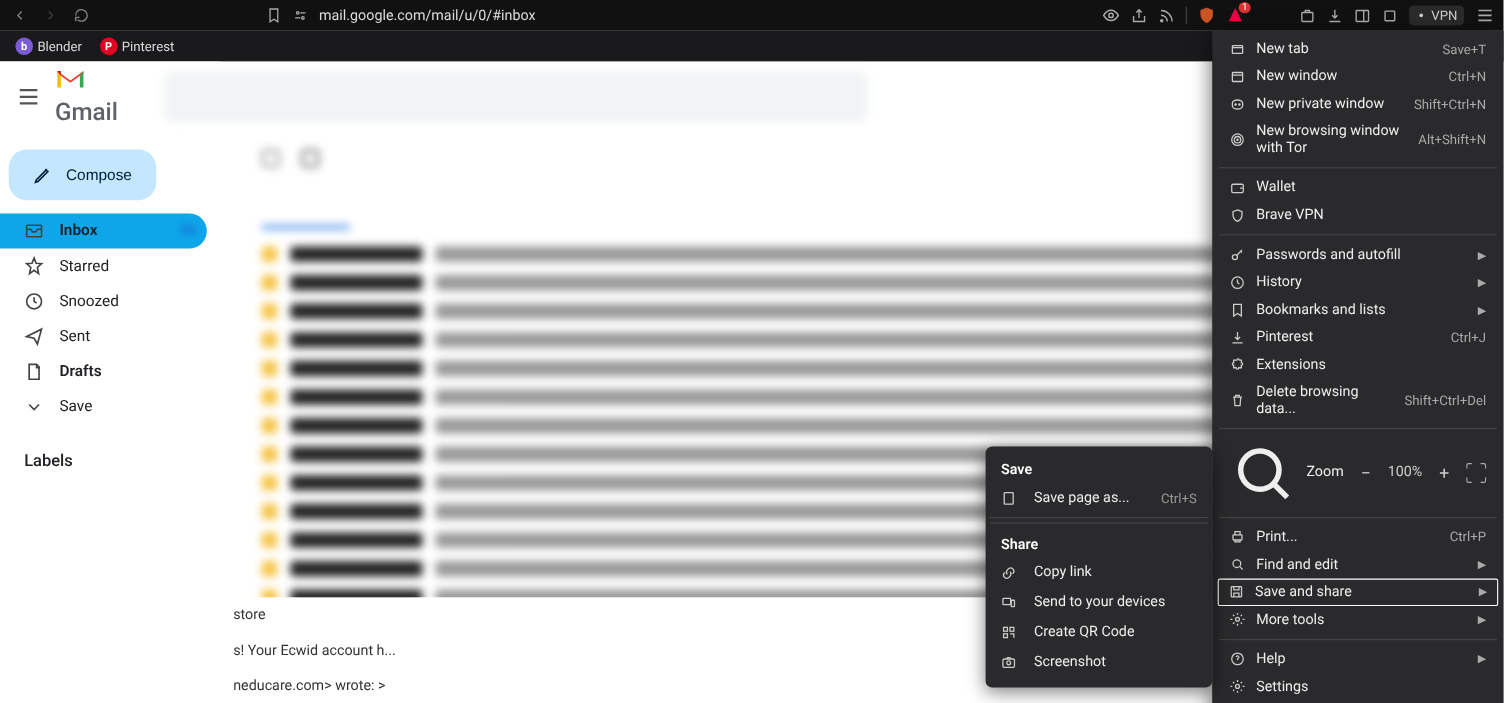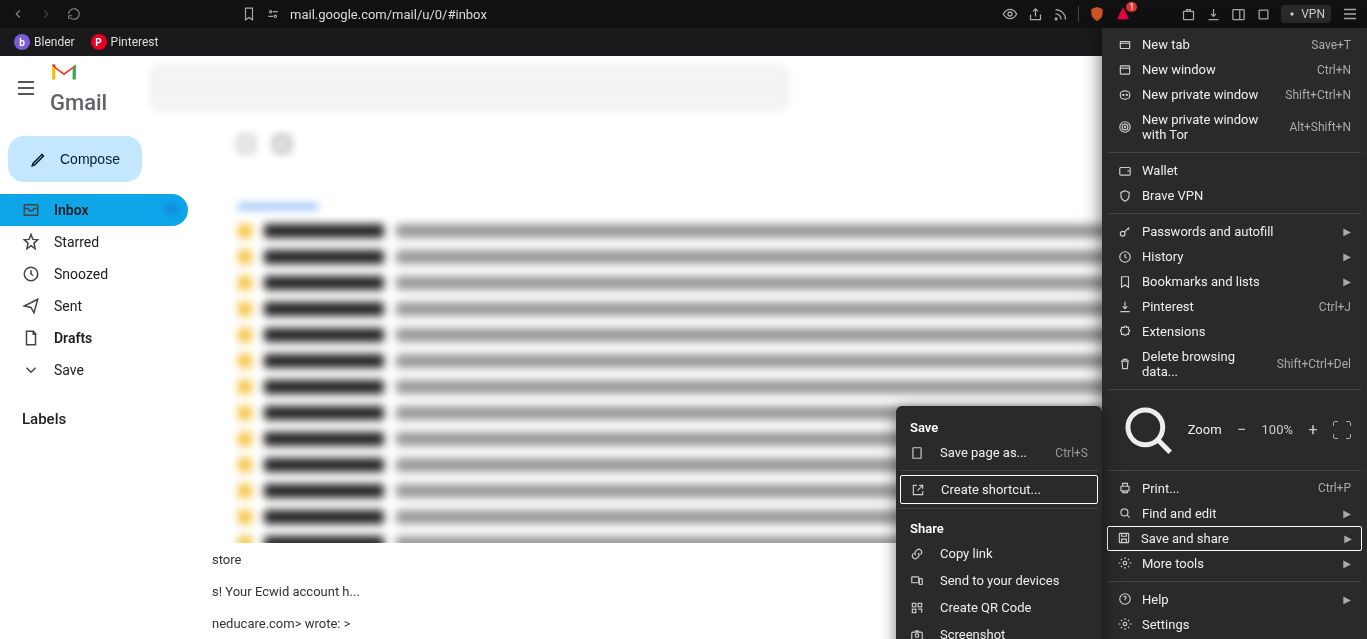--- a/index.html
+++ b/index.html
@@ -501,26 +501,20 @@
 <div class="submenu">
   <div class="submenu-title">Save</div>
   <div class="submenu-item">
     <svg viewBox="0 0 24 24" fill="none" stroke="currentColor" stroke-width="2">
         <rect x="5" y="3" width="14" height="18" rx="1"></rect>
       </svg>
     <span>Save page as...</span>
     <span class="sc">Ctrl+S</span>
   </div>
   <div class="submenu-divider"></div>
-  <div class="submenu-item highlight-box">
-    <svg viewBox="0 0 24 24" fill="none" stroke="currentColor" stroke-width="2">
-        <path d="M14 4h6v6M20 4l-9 9M10 4H4v16h16v-6"></path>
-      </svg>
-    <span>Create shortcut...</span>
-  </div>
   <div class="submenu-divider"></div>
   <div class="submenu-title">Share</div>
   <div class="submenu-item">
     <svg viewBox="0 0 24 24" fill="none" stroke="currentColor" stroke-width="2">
         <path d="M10 14a5 5 0 0 1 0-7l2-2a5 5 0 0 1 7 7l-1 1M14 10a5 5 0 0 1 0 7l-2 2a5 5 0 0 1-7-7l1-1"></path>
       </svg>
     <span>Copy link</span>
   </div>
   <div class="submenu-item">
     <svg viewBox="0 0 24 24" fill="none" stroke="currentColor" stroke-width="2">
@@ -573,21 +567,21 @@
       </svg>
       <span>New private window</span>
       <span class="sc">Shift+Ctrl+N</span>
     </div>
     <div class="mm-item ">
       <svg viewBox="0 0 24 24" fill="none" stroke="currentColor" stroke-width="2">
         <circle cx="12" cy="12" r="9"></circle>
         <circle cx="12" cy="12" r="5"></circle>
         <circle cx="12" cy="12" r="1" fill="currentColor"></circle>
       </svg>
-      <span>New private window with Tor</span>
+      <span>New browsing window with Tor</span>
       <span class="sc">Alt+Shift+N</span>
     </div>
     <div class="mm-sep"></div>
     <div class="mm-item ">
       <svg viewBox="0 0 24 24" fill="none" stroke="currentColor" stroke-width="2">
         <rect x="3" y="6" width="18" height="13" rx="2"></rect>
         <path d="M16 12h4"></path>
       </svg>
       <span>Wallet</span>
     </div>

